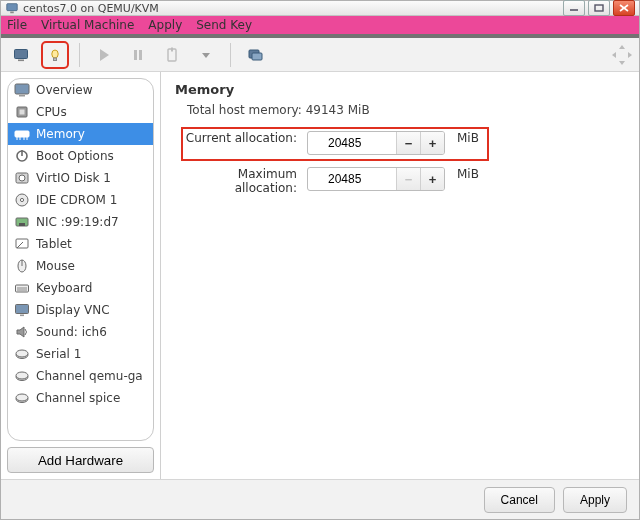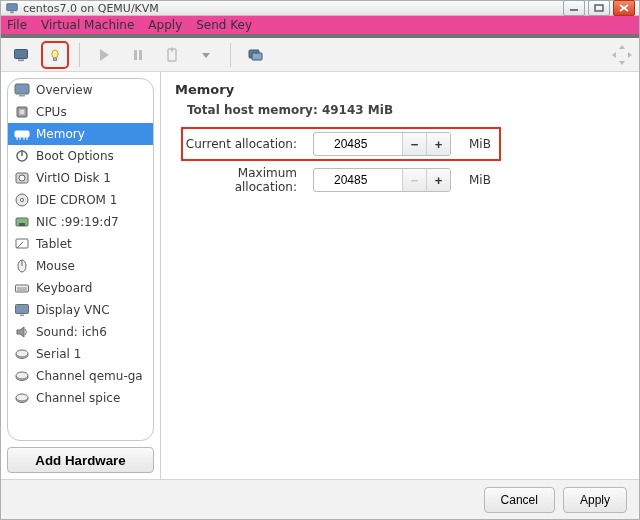--- a/index.html
+++ b/index.html
@@ -24,26 +24,26 @@
   .hl-red { outline:2px solid #e03020; outline-offset:0; }
   .drag-handle { position:absolute; right:6px; top:6px; }
   
   .body { flex:1; display:flex; min-height:0; }
   .sidebar { width:160px; border-right:1px solid #d0d0d0; display:flex; flex-direction:column; padding:6px 6px 6px 6px; }
   .sidelist { flex:1; border:1px solid #c8c8c8; border-radius:13px; background:#fff; overflow-y:auto; }
   .sideitem { display:flex; align-items:center; gap:6px; padding:3px 6px; height:22px; cursor:default; }
   .sideitem .icon { width:16px; height:16px; display:flex; align-items:center; justify-content:center; }
   .sideitem.selected { background:#3d8ee6; color:#fff; }
   .sideitem.selected svg * { stroke:#fff; fill:#fff; }
-  .addhw { margin-top:6px; height:26px; border:1px solid #b8b8b8; border-radius:4px; background:linear-gradient(#f9f9f9,#e7e7e7); display:flex; align-items:center; justify-content:center;font-weight:bold; }
+  .addhw { margin-top:6px; height:26px; border:1px solid #b8b8b8; border-radius:4px; background:linear-gradient(#f9f9f9,#e7e7e7); display:flex; align-items:center; justify-content:center; }
   
   .content { flex:1; padding:10px 14px; position:relative; }
   .content h2 { margin:0 0 6px 0; font-size:13px; font-weight:bold; color:#333; }
-  .hostrow { margin:2px 0 14px 12px; font-size:12px; color:#444;font-weight:bold; }
-  .fieldrow { display:flex; align-items:center; gap:16px; margin:6px 0 10px 10px; height:26px; }
+  .hostrow { margin:2px 0 14px 12px; font-size:12px; color:#444; }
+  .fieldrow { display:flex; gap:10px; margin:6px 0 10px 10px; height:26px; }
   .fieldrow.hl { outline:2px solid #e03020; outline-offset:2px; padding-right:6px; width:fit-content; }
   .fieldlabel { width:112px; text-align:right; font-size:12px; color:#333; }
   .spin { display:flex; border:1px solid #bcbcbc; border-radius:3px; overflow:hidden; height:24px; background:#fff;padding-left:14px; }
   .spin input { border:none; width:74px; padding:0 6px; font-size:12px; outline:none; background:#fff; }
   .spin button { width:24px; border:none; border-left:1px solid #d0d0d0; background:linear-gradient(#fafafa,#eaeaea); font-size:13px; font-weight:bold; color:#333; }
   .spin button.dim { color:#c4c4c4; }
   .unit { font-size:12px; color:#333; margin-left:2px; }
   
   .footer { height:40px; border-top:1px solid #d6d6d6; background:#f2f2f2; display:flex; align-items:center; justify-content:flex-end; gap:8px; padding:15px 12px; }
   .btn { height:26px; padding:0 16px; border:1px solid #b8b8b8; border-radius:4px; background:linear-gradient(#fafafa,#e6e6e6); font-size:12px; }

